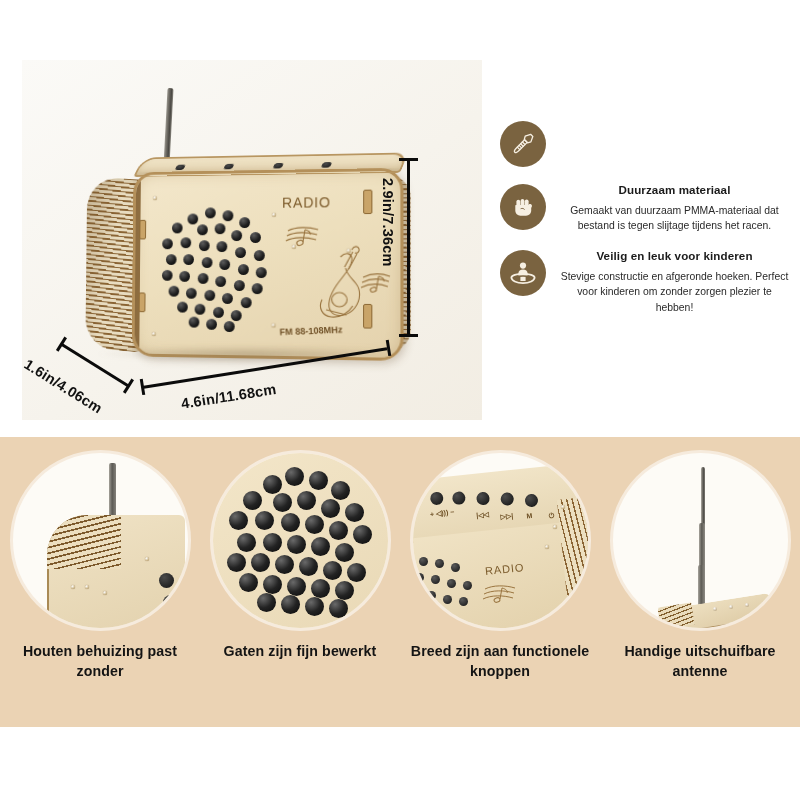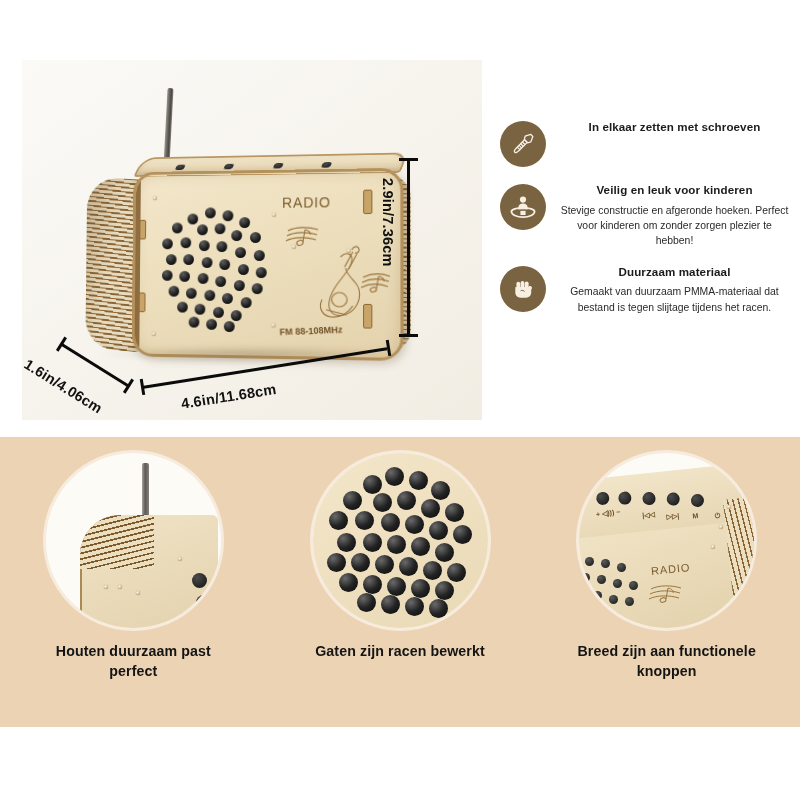--- a/index.html
+++ b/index.html
@@ -538,53 +538,52 @@
         <svg width="28" height="28" viewBox="0 0 28 28" fill="none" stroke="#f6efe2" stroke-width="1.3" stroke-linecap="round" stroke-linejoin="round">
           <path d="M16.2 6.2 L21.6 4.3 L23.8 6.5 L21.9 11.9 L18.6 12.8 L15.3 9.5 Z"></path>
           <path d="M15.6 9.8 L7.2 18.2 C5.6 19.8 5.0 21.4 5.8 22.2 C6.6 23.0 8.2 22.4 9.8 20.8 L18.2 12.4 Z"></path>
           <path d="M10.0 15.4 L12.5 17.9"></path>
           <path d="M8.3 17.1 L10.8 19.6"></path>
           <path d="M11.7 13.7 L14.2 16.2"></path>
           <path d="M13.4 12.0 L15.9 14.5"></path>
         </svg>
       </div>
       <div class="feature-text">
-        <div class="feature-title">In elkaar zetten met schroeven</div>
-      </div>
-    </div>
-
-    <div class="feature-row">
-      <div class="feature-badge">
-        <svg width="30" height="30" viewBox="0 0 30 30" fill="#f6efe2">
-          <circle cx="15" cy="7.6" r="3.1"></circle>
-          <path d="M15 11.4 C17.6 11.4 19.6 13.0 19.6 15.2 L19.6 18.4 L17.6 18.4 L17.6 23.0 L12.4 23.0 L12.4 18.4 L10.4 18.4 L10.4 15.2 C10.4 13.0 12.4 11.4 15 11.4 Z"></path>
-          <path d="M3.4 19.6 C3.4 17.5 8.6 15.8 15 15.8 C21.4 15.8 26.6 17.5 26.6 19.6 C26.6 22.6 21.4 25.2 15 25.2 C8.6 25.2 3.4 22.6 3.4 19.6 Z" fill="none" stroke="#f6efe2" stroke-width="1.8"></path>
-          <path d="M5.6 20.4 C5.6 19.1 9.8 18.0 15 18.0 C20.2 18.0 24.4 19.1 24.4 20.4" fill="none" stroke="#7a6340" stroke-width="1.6"></path>
-        </svg>
-      </div>
-      <div class="feature-text">
-        <div class="feature-title">Veilig en leuk voor kinderen</div>
-        <div class="feature-desc">Stevige constructie en afgeronde hoeken. Perfect voor kinderen om zonder zorgen plezier te hebben!</div>
       </div>
     </div>
 
     <div class="feature-row">
       <div class="feature-badge">
         <svg width="28" height="28" viewBox="0 0 28 28" fill="#f6efe2">
           <path d="M7.4 8.6 C7.4 7.5 8.3 6.7 9.3 6.7 C10.4 6.7 11.2 7.5 11.2 8.6 L11.2 12.4 L7.4 12.4 Z"></path>
           <path d="M11.6 7.9 C11.6 6.8 12.4 6.0 13.5 6.0 C14.5 6.0 15.4 6.8 15.4 7.9 L15.4 12.4 L11.6 12.4 Z"></path>
           <path d="M15.8 8.3 C15.8 7.2 16.6 6.4 17.7 6.4 C18.7 6.4 19.6 7.2 19.6 8.3 L19.6 12.4 L15.8 12.4 Z"></path>
           <path d="M6.6 12.0 L20.4 12.0 C21.4 12.0 22.2 12.9 22.2 14.0 L22.2 17.5 C22.2 20.4 19.9 22.7 17.0 22.7 L11.4 22.7 C8.6 22.7 6.3 20.4 6.3 17.5 L6.3 13.6 C6.3 12.7 6.4 12.2 6.6 12.0 Z"></path>
           <path d="M20.0 11.2 C21.3 10.6 22.6 11.2 22.9 12.4 C23.2 13.6 22.4 14.7 21.1 14.9 L19.6 15.1 L19.6 11.6 Z"></path>
           <path d="M12.0 15.6 C13.4 15.1 14.8 15.4 15.4 16.3" fill="none" stroke="#7a6340" stroke-width="0.9" stroke-linecap="round"></path>
         </svg>
       </div>
       <div class="feature-text">
         <div class="feature-title">Duurzaam materiaal</div>
         <div class="feature-desc">Gemaakt van duurzaam PMMA-materiaal dat bestand is tegen slijtage tijdens het racen.</div>
+      </div>
+    </div>
+
+    <div class="feature-row">
+      <div class="feature-badge">
+        <svg width="30" height="30" viewBox="0 0 30 30" fill="#f6efe2">
+          <circle cx="15" cy="7.6" r="3.1"></circle>
+          <path d="M15 11.4 C17.6 11.4 19.6 13.0 19.6 15.2 L19.6 18.4 L17.6 18.4 L17.6 23.0 L12.4 23.0 L12.4 18.4 L10.4 18.4 L10.4 15.2 C10.4 13.0 12.4 11.4 15 11.4 Z"></path>
+          <path d="M3.4 19.6 C3.4 17.5 8.6 15.8 15 15.8 C21.4 15.8 26.6 17.5 26.6 19.6 C26.6 22.6 21.4 25.2 15 25.2 C8.6 25.2 3.4 22.6 3.4 19.6 Z" fill="none" stroke="#f6efe2" stroke-width="1.8"></path>
+          <path d="M5.6 20.4 C5.6 19.1 9.8 18.0 15 18.0 C20.2 18.0 24.4 19.1 24.4 20.4" fill="none" stroke="#7a6340" stroke-width="1.6"></path>
+        </svg>
+      </div>
+      <div class="feature-text">
+        <div class="feature-title">Veilig en leuk voor kinderen</div>
+        <div class="feature-desc">Stevige constructie en afgeronde hoeken. Perfect voor kinderen om zonder zorgen plezier te hebben!</div>
       </div>
     </div>
 
   </div>
 </div>
 
 <div id="bottom-section">
   <div class="thumb-grid">
 
     <div class="thumb-cell">
@@ -592,21 +591,21 @@
         <div class="t1-antenna"></div>
         <div class="t1-body"></div>
         <div class="t1-slats"></div>
         <div class="t1-knob" style="left:146px; top:120px;"></div>
         <div class="t1-knob" style="left:150px; top:142px;"></div>
         <div class="screw-dot" style="left:132px; top:104px;"></div>
         <div class="screw-dot" style="left:58px; top:132px;"></div>
         <div class="screw-dot" style="left:72px; top:132px;"></div>
         <div class="screw-dot" style="left:90px; top:138px;"></div>
       </div>
-      <div class="thumb-caption">Houten duurzaam past perfect</div>
+      <div class="thumb-caption">Houten behuizing past zonder</div>
     </div>
 
     <div class="thumb-cell">
       <div class="thumb-circle">
         <div class="t2-plate"></div>
         <div class="t2-hole" style="left:72px;top:14px;"></div>
         <div class="t2-hole" style="left:96px;top:18px;"></div>
         <div class="t2-hole" style="left:50px;top:22px;"></div>
         <div class="t2-hole" style="left:118px;top:28px;"></div>
         <div class="t2-hole" style="left:30px;top:38px;"></div>
@@ -634,21 +633,21 @@
         <div class="t2-hole" style="left:26px;top:120px;"></div>
         <div class="t2-hole" style="left:50px;top:122px;"></div>
         <div class="t2-hole" style="left:74px;top:124px;"></div>
         <div class="t2-hole" style="left:98px;top:126px;"></div>
         <div class="t2-hole" style="left:122px;top:128px;"></div>
         <div class="t2-hole" style="left:44px;top:140px;"></div>
         <div class="t2-hole" style="left:68px;top:142px;"></div>
         <div class="t2-hole" style="left:92px;top:144px;"></div>
         <div class="t2-hole" style="left:116px;top:146px;"></div>
       </div>
-      <div class="thumb-caption">Gaten zijn racen bewerkt</div>
+      <div class="thumb-caption">Gaten zijn fijn bewerkt</div>
     </div>
 
     <div class="thumb-cell">
       <div class="thumb-circle">
         <div class="t3-deck">
           <div class="t3-btn" style="left:24px;top:14px;"></div>
           <div class="t3-btn" style="left:46px;top:16px;"></div>
           <div class="t3-btn" style="left:70px;top:19px;"></div>
           <div class="t3-btn" style="left:94px;top:22px;"></div>
           <div class="t3-btn" style="left:118px;top:26px;"></div>
@@ -679,17 +678,31 @@
           <path d="M17 18 L19 7"></path>
           <path d="M19 7 C23 8, 25 10, 24 12"></path>
         </svg>
         <div class="screw-dot" style="left:148px;top:52px;"></div>
         <div class="screw-dot" style="left:140px;top:72px;"></div>
         <div class="screw-dot" style="left:132px;top:92px;"></div>
       </div>
       <div class="thumb-caption">Breed zijn aan functionele knoppen</div>
     </div>
 
+    <div class="thumb-cell">
+      <div class="thumb-circle">
+        <div class="t4-ant"></div>
+        <div class="t4-ant-seg" style="left:86px; top:70px; height:46px;"></div>
+        <div class="t4-ant-seg" style="left:85px; top:112px; height:44px; width:7px;"></div>
+        <div class="t4-base"></div>
+        <div class="t4-ribs"></div>
+        <div class="t4-screw" style="left:100px; top:154px;"></div>
+        <div class="t4-screw" style="left:116px; top:152px;"></div>
+        <div class="t4-screw" style="left:132px; top:150px;"></div>
+        <div class="t4-screw" style="left:148px; top:149px;"></div>
+      </div>
+      <div class="thumb-caption">Handige uitschuifbare antenne</div>
+    </div>
 
   </div>
 </div>
 
 <div id="footer-white"></div>
 
 </body></html>

